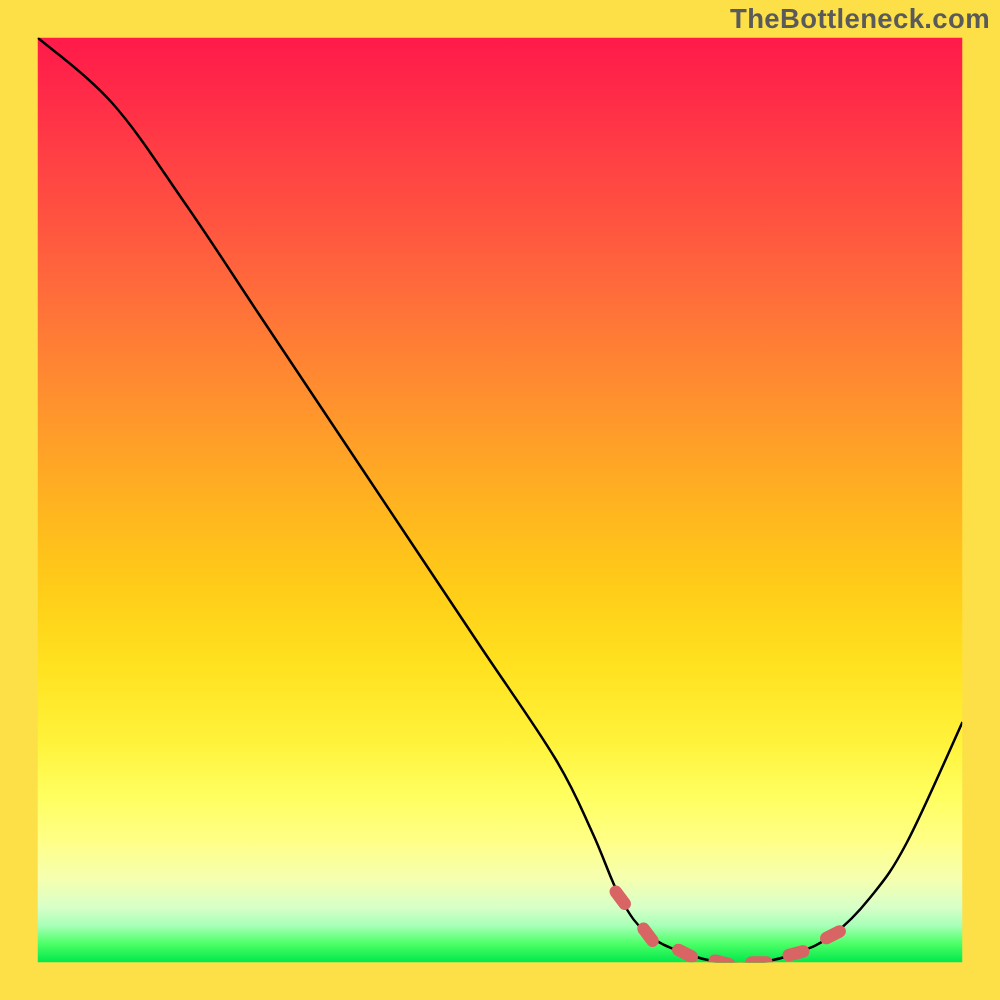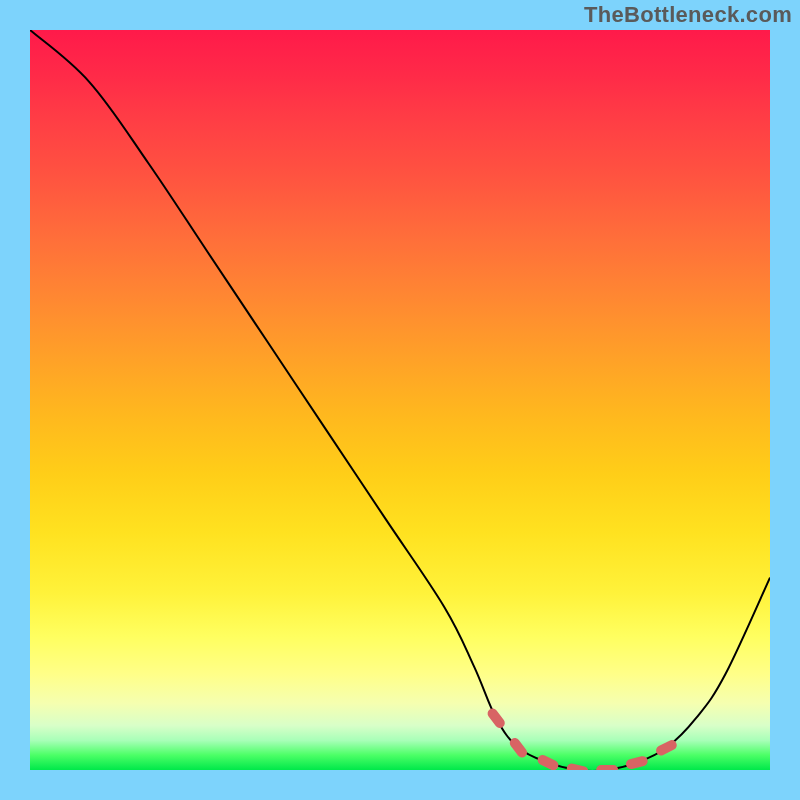--- a/index.html
+++ b/index.html
@@ -1,20 +1,20 @@
 <!DOCTYPE html>
 <html><head>
 <meta charset="utf-8">
 <style>
   * { margin: 0; padding: 0; box-sizing: border-box; }
   html, body { width: 800px; height: 800px; overflow: hidden; }
   .container {
     width: 800px;
     height: 800px;
-    background: #7dd3fc;
+    background: #fde047;
     position: relative;
   }
   .watermark {
     position: absolute;
     top: 2px;
     right: 8px;
     font-family: Arial, sans-serif;
     font-size: 22px;
     font-weight: bold;
     color: #5a5a5a;

